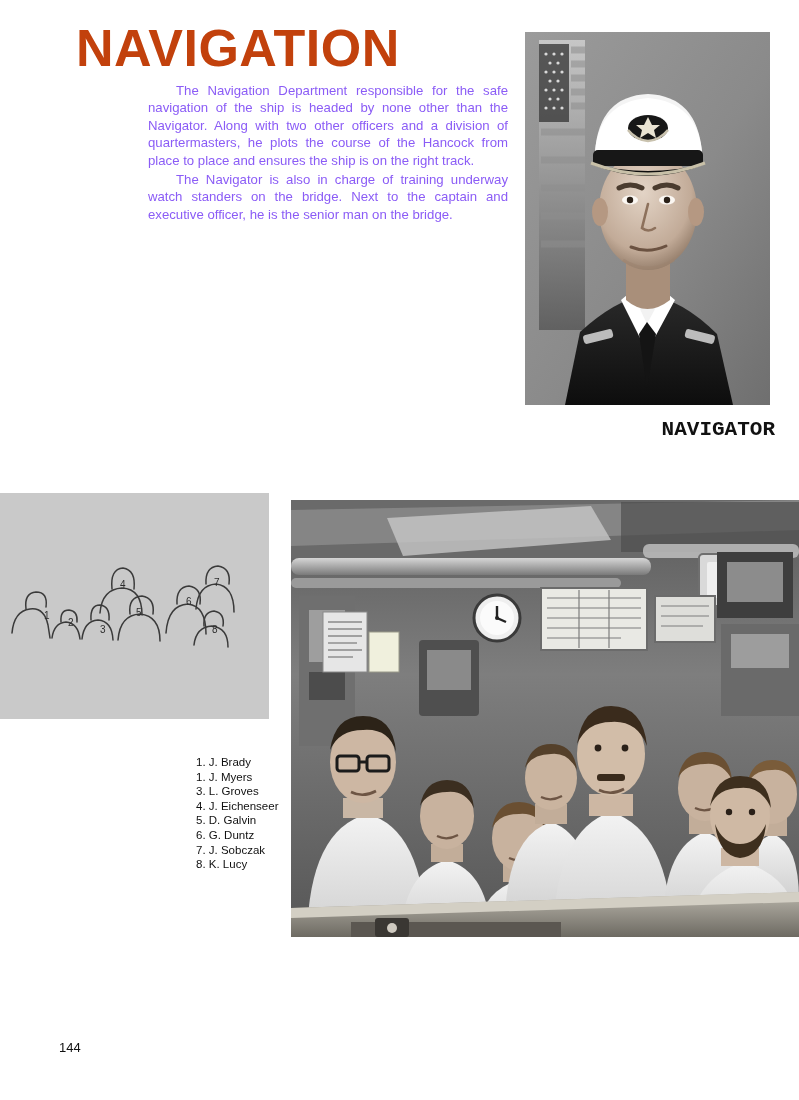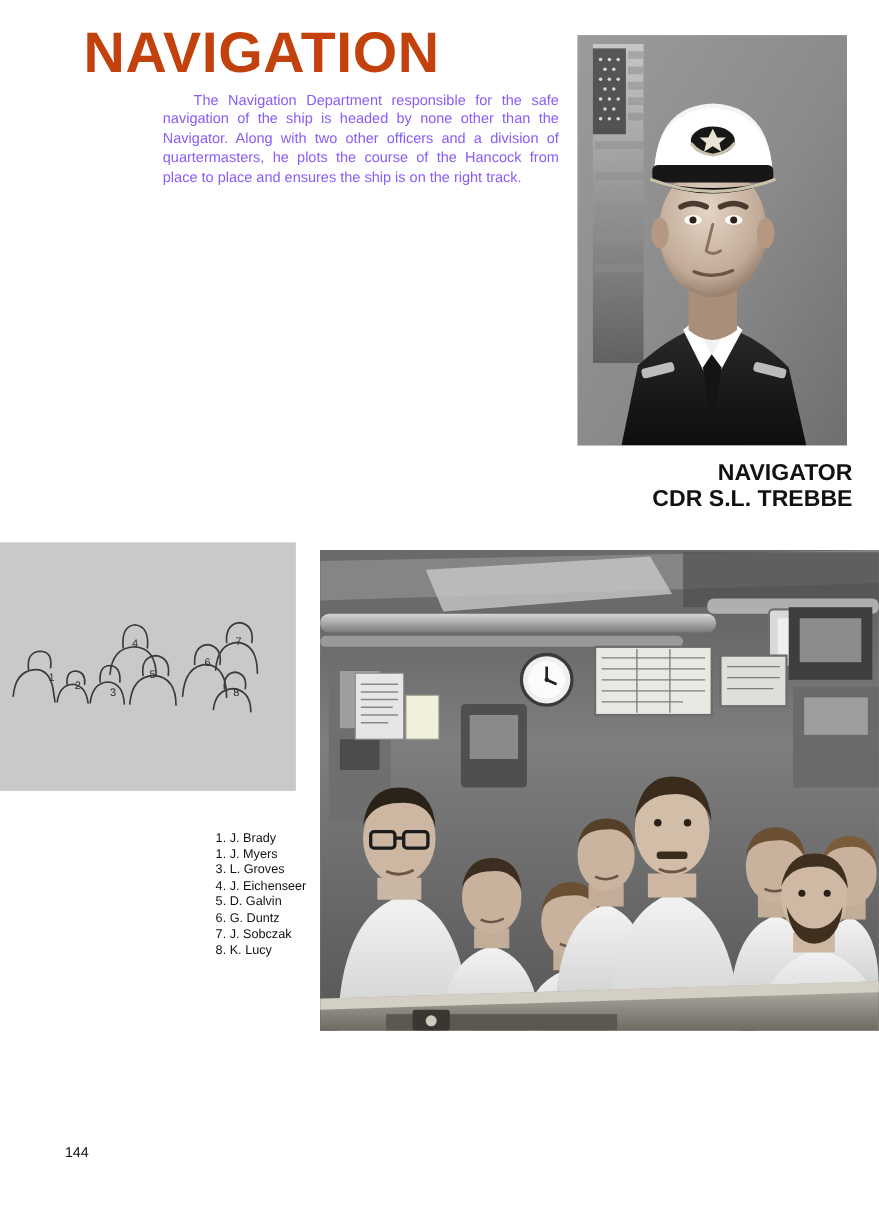--- a/index.html
+++ b/index.html
@@ -59,20 +59,21 @@
   .portrait-caption {
     position: absolute;
     left: 470px;
     top: 418px;
     width: 305px;
     text-align: right;
     font-size: 21px;
     font-weight: bold;
     line-height: 24px;
     color: #111;
+    font-family: Liberation Mono, monospace;
   }
 
   
   .key-box {
     position: absolute;
     left: 0px;
     top: 493px;
     width: 269px;
     height: 226px;
     background: #c9c9c9;
@@ -111,20 +112,21 @@
     color: #111;
   }
 </style>
 </head>
 <body>
 
 <div class="page-title">NAVIGATION</div>
 
 <div class="intro">
   <p>The Navigation Department responsible for the safe navigation of the ship is headed by none other than the Navigator. Along with two other officers and a division of quartermasters, he plots the course of the Hancock from place to place and ensures the ship is on the right track.</p>
+  <p>The Navigator is also in charge of training underway watch standers on the bridge. Next to the captain and executive officer, he is the senior man on the bridge.</p>
 </div>
 
 <div class="portrait">
   <svg width="245" height="373" viewBox="0 0 245 373" xmlns="http://www.w3.org/2000/svg">
     <defs>
       <linearGradient id="bgGrad" x1="0" y1="0" x2="1" y2="1">
         <stop offset="0%" stop-color="#9b9b9b"></stop>
         <stop offset="55%" stop-color="#8a8a8a"></stop>
         <stop offset="100%" stop-color="#6f6f6f"></stop>
       </linearGradient>
@@ -223,21 +225,20 @@
       <path d="M-20 2 Q-12 12 0 13 Q12 12 20 2" stroke="#c9c2ae" stroke-width="2.6" fill="none"></path>
     </g>
 
     <path d="M66 132 Q123 156 180 132 Q123 146 66 132 Z" fill="#0d0d0d"></path>
     <path d="M66 131 Q123 153 180 131" stroke="#c8c0a8" stroke-width="3" fill="none"></path>
   </svg>
 </div>
 
 <div class="portrait-caption">
   <div>NAVIGATOR</div>
-  <div>CDR S.L. TREBBE</div>
 </div>
 
 <div class="key-box">
   <svg width="269" height="226" viewBox="0 0 269 226" xmlns="http://www.w3.org/2000/svg">
     <g fill="none" stroke="#3a3a3a" stroke-width="1.5" stroke-linejoin="round" stroke-linecap="round">
 
       <path d="M12 140 Q14 118 30 116 Q44 114 48 132 L50 145"></path>
       <path d="M26 116 Q24 100 36 99 Q48 99 46 114"></path>
 
       <path d="M52 145 Q54 130 66 129 Q78 130 80 146"></path>

